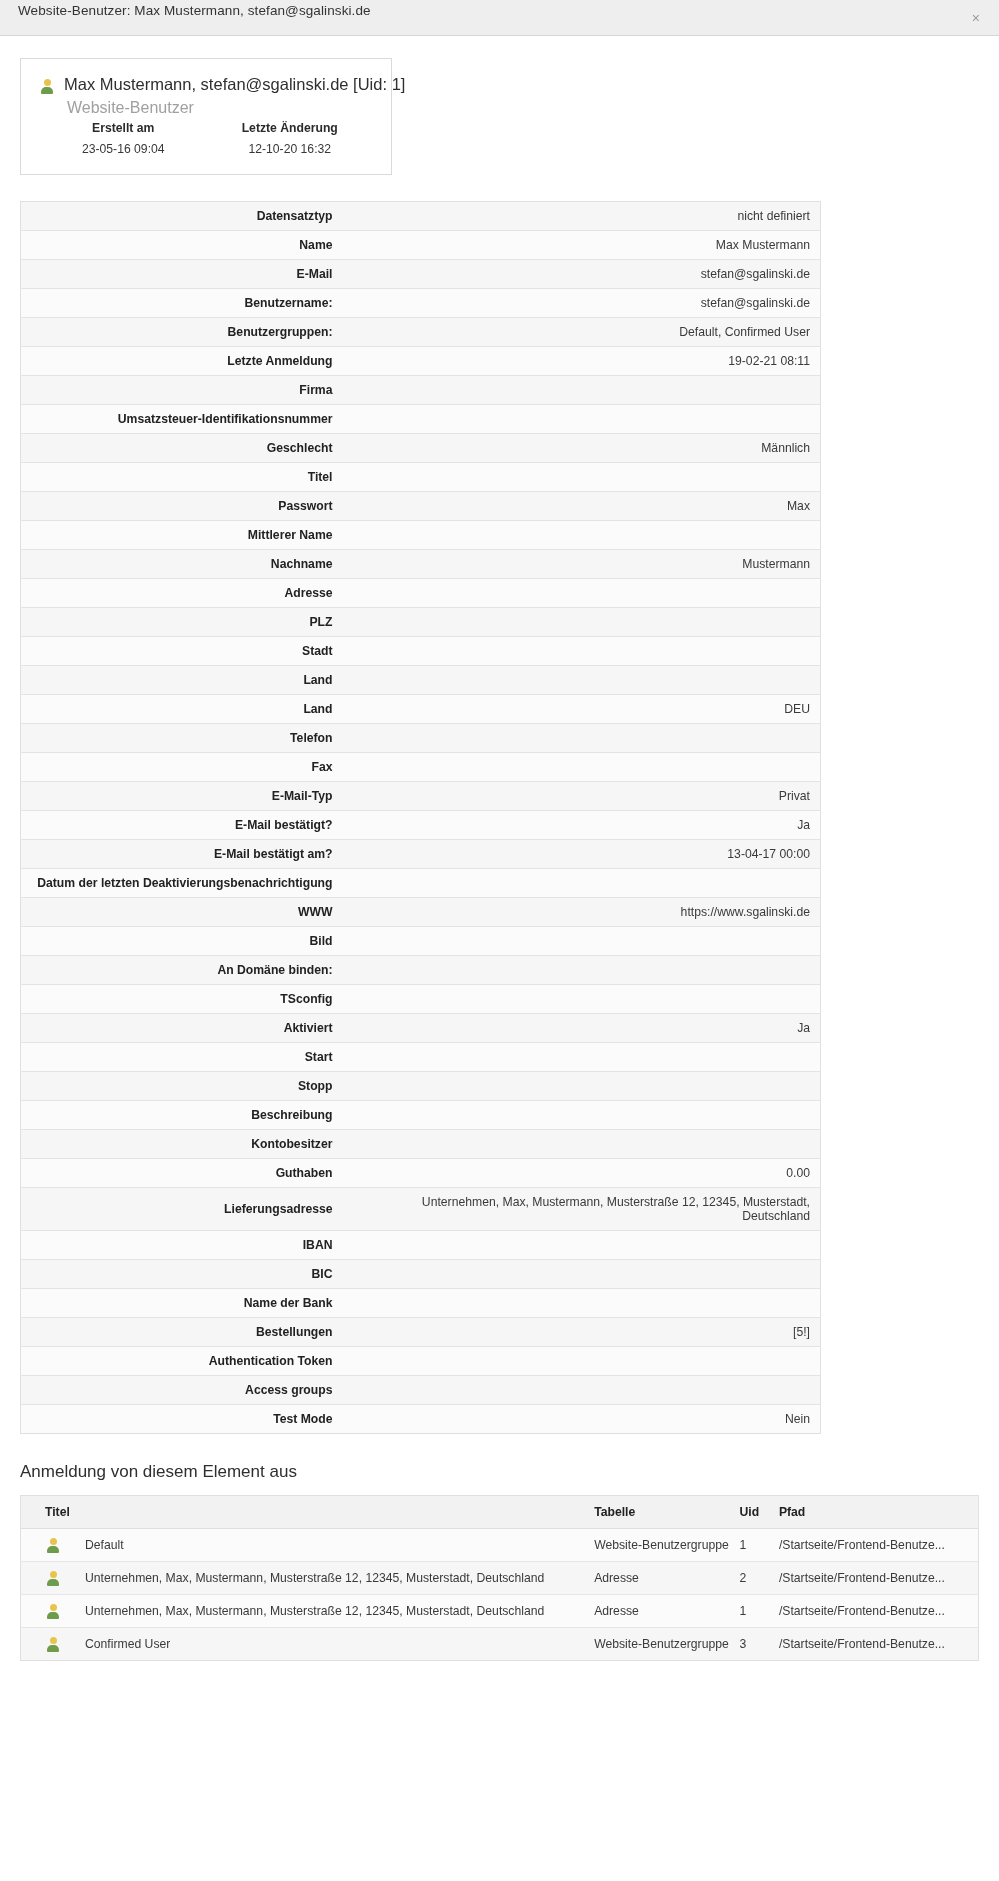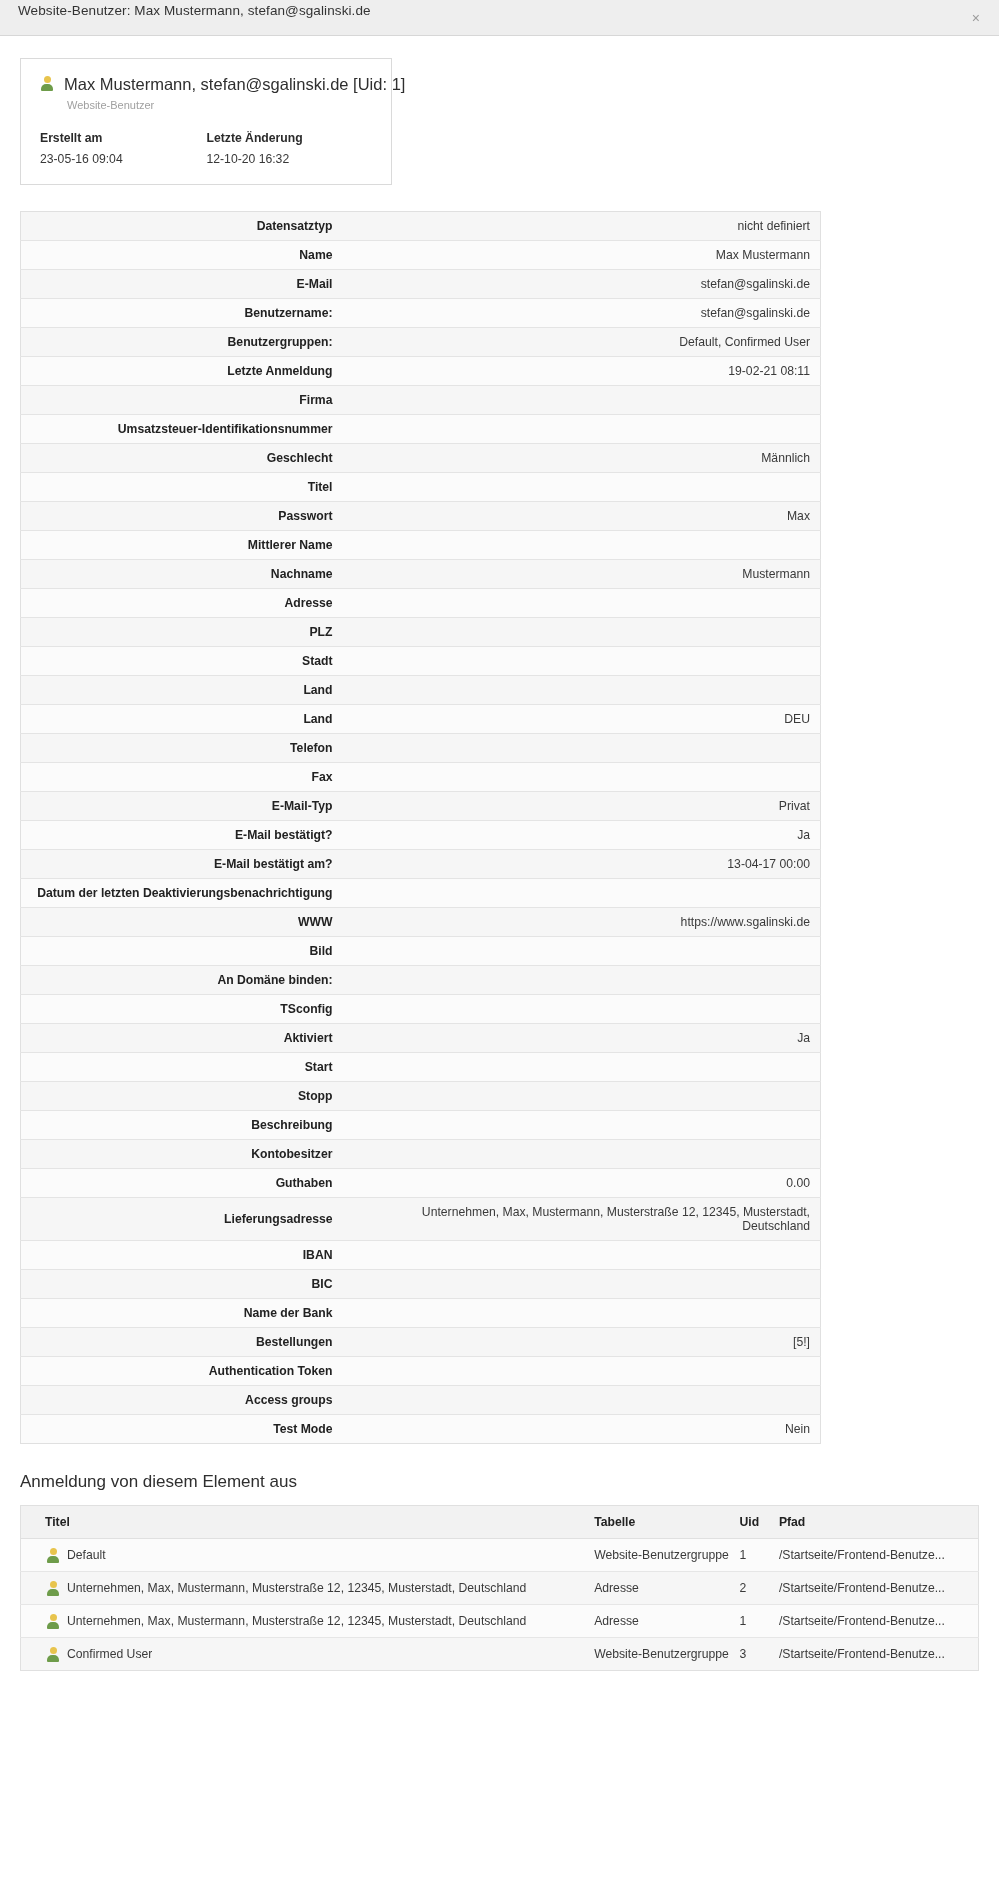--- a/index.html
+++ b/index.html
@@ -46,39 +46,40 @@
   
   .infocard {
     margin-top: 22px;
     width: 372px;
     border: 1px solid #dadada;
     background: #ffffff;
     padding: 16px 18px 18px 18px;
   }
   .infocard-title-row {
     display: flex;
-    align-items: flex-start;
+    align-items: flex-end;
     gap: 9px;
   }
   .infocard-title {
     font-size: 16.5px;
     color: #2f2f2f;
     font-weight: 400;
     white-space: nowrap;
   }
   .infocard-sub {
     margin-top: 5px;
     margin-left: 28px;
-    font-size: 11px;
+    font-size: 16px;
     color: #a0a0a0;
   }
   .infocard-meta {
     display: flex;
-    margin-top: 20px;
+    margin-top: 4px;
     margin-left: 1px;
+    text-align: center;
   }
   .meta-col { width: 196px; }
   .meta-label {
     font-size: 12.2px;
     font-weight: bold;
     color: #2b2b2b;
     margin-bottom: 7px;
   }
   .meta-value {
     font-size: 12.2px;
@@ -170,21 +171,21 @@
     color: #3a3a3a;
     padding: 8px 8px 8px 8px;
     vertical-align: middle;
     white-space: nowrap;
     overflow: hidden;
   }
   .col-titel  { width: 545px; padding-left: 24px !important; }
   .col-tabelle{ width: 140px; }
   .col-uid    { width: 38px; }
   .col-pfad   { width: 200px; }
-  .ref-title-cell { display: flex; align-items: center; gap: 6px; }
+  .ref-title-cell { display: flex; align-items: center; gap: 24px; }
   .ref-title-cell .lbl { overflow: hidden; text-overflow: ellipsis; }
 </style>
 </head>
 <body>
 
 <div class="titlebar">
   <span class="titlebar-text">Website-Benutzer: Max Mustermann, stefan@sgalinski.de</span>
   <span class="titlebar-close">×</span>
 </div>
 

